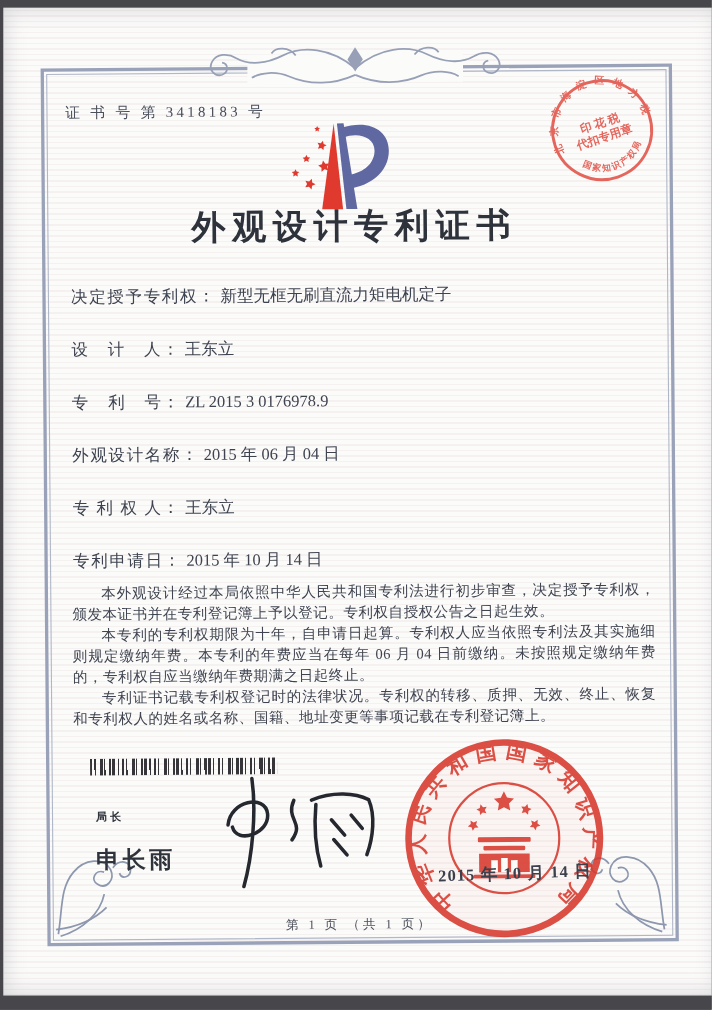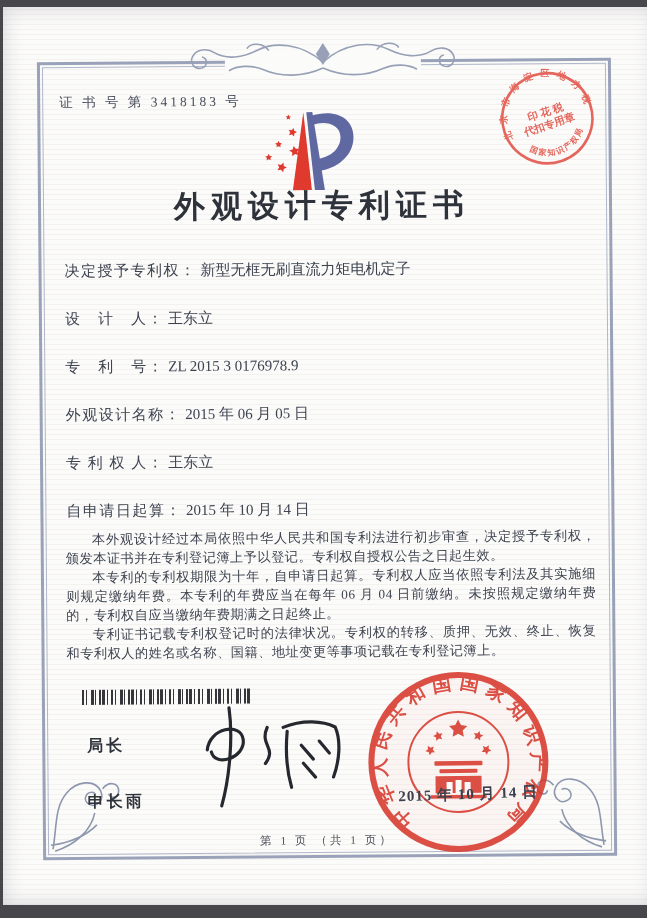--- a/index.html
+++ b/index.html
@@ -45,22 +45,22 @@
     position:absolute;left:77px;top:681px;width:170px;height:15px;
     background:repeating-linear-gradient(90deg,
       #35353a 0 2px,transparent 2px 4px,
       #35353a 4px 5px,transparent 5px 9px,
       #35353a 9px 12px,transparent 12px 13px,
       #35353a 13px 14px,transparent 14px 17px,
       #35353a 17px 19px,transparent 19px 20px,
       #35353a 20px 23px,transparent 23px 25px,
       #35353a 25px 26px,transparent 26px 29px);
   }
-  .sig-title{position:absolute;left:82px;top:727px;font-size:16px;color:#2f333b;letter-spacing:3px;font-weight:600;}
-  .sig-name{position:absolute;left:82px;top:783px;font-size:16px;color:#2f333b;letter-spacing:3px;font-weight:600;}
+  .sig-title{position:absolute;left:82px;top:727px;font-size:10px;color:#2f333b;letter-spacing:3px;font-weight:600;}
+  .sig-name{position:absolute;left:82px;top:759px;font-size:21px;color:#2f333b;letter-spacing:3px;font-weight:600;}
   .signature{position:absolute;left:180px;top:690px;width:175px;height:115px;}
   .issue-seal{position:absolute;left:357px;top:660px;width:192px;height:192px;}
   .date-stamp{
     position:absolute;left:375px;top:779px;width:175px;text-align:center;
     font-size:15px;font-weight:600;color:#3c404c;letter-spacing:1px;
     transform:rotate(-1.5deg);
   }
   .footer{
     position:absolute;left:37px;top:826px;width:568px;text-align:center;
     font-size:11.5px;letter-spacing:3px;color:#4a4e59;
@@ -151,27 +151,27 @@
         <div class="field">
           <span class="flabel">决定授予专利权：</span><span class="fvalue">新型无框无刷直流力矩电机定子</span>
         </div>
         <div class="field">
           <span class="flabel">设　计　人：</span><span class="fvalue">王东立</span>
         </div>
         <div class="field">
           <span class="flabel">专　利　号：</span><span class="fvalue">ZL 2015 3 0176978.9</span>
         </div>
         <div class="field">
-          <span class="flabel">外观设计名称：</span><span class="fvalue">2015 年 06 月 05 日</span>
+          <span class="flabel">外观设计名称：</span><span class="fvalue">2015 年 06 月 04 日</span>
         </div>
         <div class="field">
           <span class="flabel">专 利 权 人：</span><span class="fvalue">王东立</span>
         </div>
         <div class="field">
-          <span class="flabel">自申请日起算：</span><span class="fvalue">2015 年 10 月 14 日</span>
+          <span class="flabel">专利申请日：</span><span class="fvalue">2015 年 10 月 14 日</span>
         </div>
       </div>
 
       <div class="paras">
         <p>本外观设计经过本局依照中华人民共和国专利法进行初步审查，决定授予专利权，颁发本证书并在专利登记簿上予以登记。专利权自授权公告之日起生效。</p>
         <p>本专利的专利权期限为十年，自申请日起算。专利权人应当依照专利法及其实施细则规定缴纳年费。本专利的年费应当在每年 06 月 04 日前缴纳。未按照规定缴纳年费的，专利权自应当缴纳年费期满之日起终止。</p>
         <p>专利证书记载专利权登记时的法律状况。专利权的转移、质押、无效、终止、恢复和专利权人的姓名或名称、国籍、地址变更等事项记载在专利登记簿上。</p>
       </div>
 
       <div class="barcode"></div>

